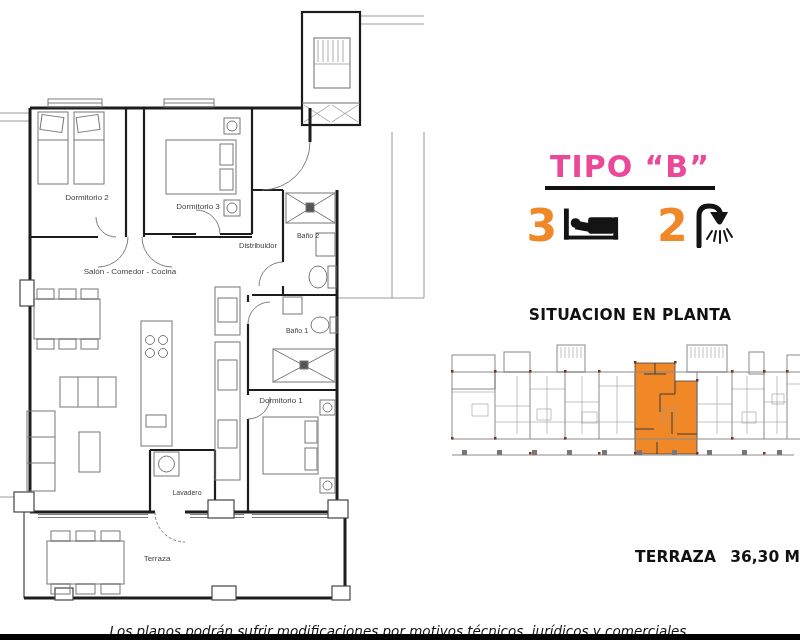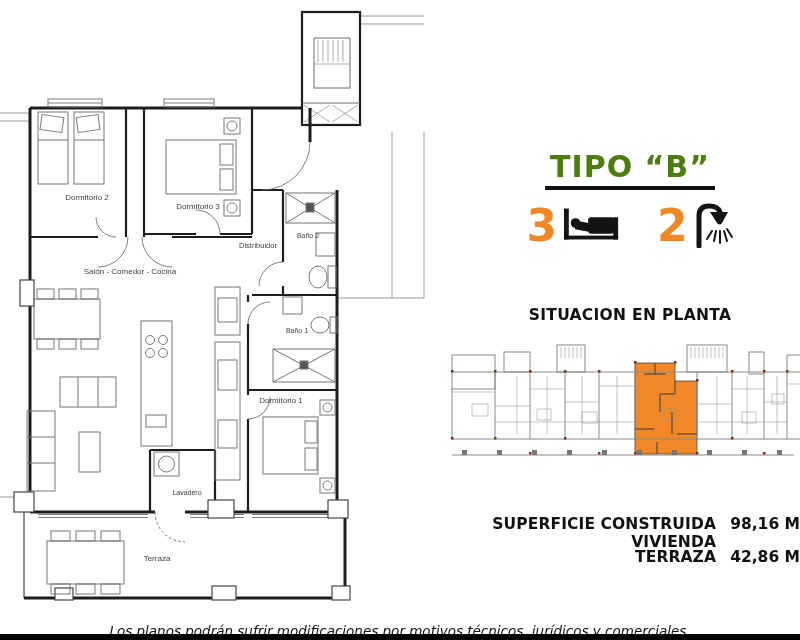--- a/index.html
+++ b/index.html
@@ -1,21 +1,21 @@
 <!DOCTYPE html>
 <html><head>
 <meta charset="utf-8">
 <style>
   html,body{margin:0;padding:0;background:#fff;}
   .sheet{position:relative;width:800px;height:640px;background:#fff;overflow:hidden;
          font-family:"DejaVu Sans","Liberation Sans",sans-serif;}
   svg text{font-family:"Liberation Sans",sans-serif;fill:#3c3c3c;}
   .floor-plan{position:absolute;left:0;top:0;}
   .title-block{position:absolute;left:445px;top:149px;width:370px;text-align:center;}
-  .type-title{display:inline-block;font-weight:bold;font-size:30px;letter-spacing:1px;color:#4d7c0f;
+  .type-title{display:inline-block;font-weight:bold;font-size:30px;letter-spacing:1px;color:#ec4899;
               border-bottom:4px solid #111;padding:0 5px 2px 5px;}
   .features{position:absolute;left:445px;top:200px;width:370px;display:flex;
             justify-content:center;align-items:center;}
   .feat-num{font-weight:bold;font-size:44px;line-height:46px;color:#F08828;}
   .feat-icon{display:inline-block;margin:0 0 0 6px;}
   .gap{width:36px;}
   .situation-title{position:absolute;left:445px;top:306px;width:370px;text-align:center;
                    font-weight:bold;font-size:15.5px;letter-spacing:.3px;color:#111;}
   .situation-wrap{position:absolute;left:432px;top:334px;width:368px;height:158px;}
   .area-line{position:absolute;left:430px;width:370px;display:flex;align-items:baseline;}
@@ -269,25 +269,21 @@
         <rect x="132" y="103" width="2.5" height="2.5"></rect>
           <rect x="166" y="118" width="2.5" height="2.5"></rect>
         <rect x="202" y="118" width="2.5" height="2.5"></rect>
           <rect x="264" y="118" width="2.5" height="2.5"></rect>
         <rect x="299" y="103" width="2.5" height="2.5"></rect>
           <rect x="331" y="118" width="2.5" height="2.5"></rect>
       </g>
     </svg>
   </div>
 
-  <div class="area-line line1">
-    <span class="lbl">SUPERFICIE CONSTRUIDA VIVIENDA</span>
-    <span class="val">98,16 M</span>
-  </div>
   <div class="area-line line2">
     <span class="lbl">TERRAZA</span>
-    <span class="val">42,86 M</span>
+    <span class="val">36,30 M</span>
   </div>
 
   <div class="disclaimer">Los planos podrán sufrir modificaciones por motivos técnicos, jurídicos y comerciales.</div>
   <div class="bottom-bar"></div>
 
 </div>
 
 </body></html>

